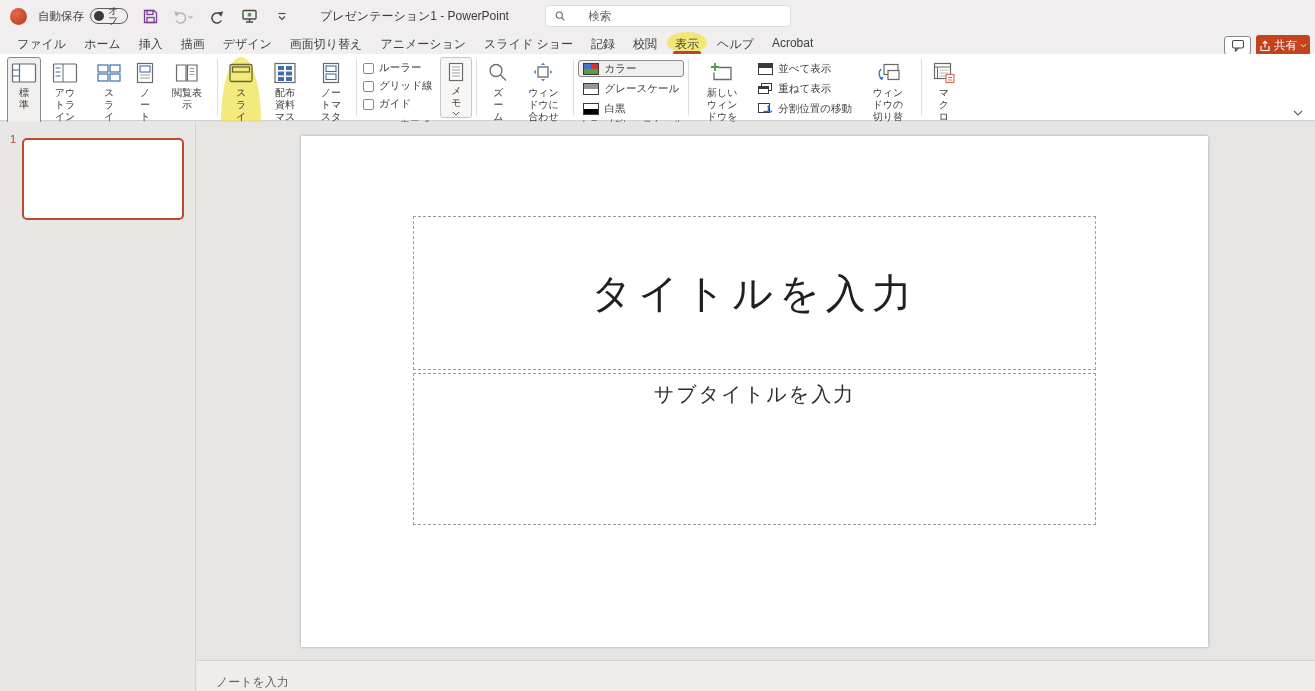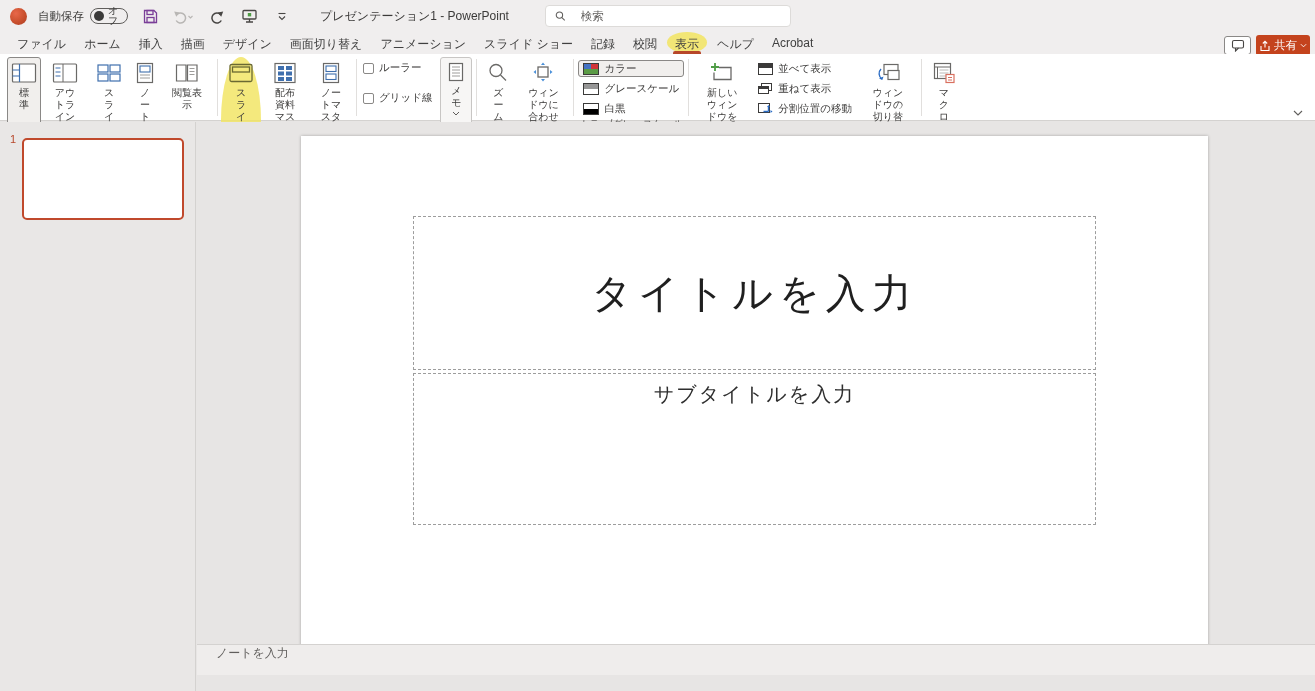--- a/index.html
+++ b/index.html
@@ -14,21 +14,21 @@
   
   .titlebar { position:absolute; top:0; left:0; right:0; height:32px; background:#f0eeee; display:flex; align-items:center; padding-left:10px; }
   .tb-left { display:flex; align-items:center; gap:11px; }
   .applogo { width:17px; height:17px; border-radius:50%; background:radial-gradient(circle at 35% 32%, #e8684a 0%, #c94f2d 55%, #a93d22 100%); }
   .autosave { display:flex; align-items:center; gap:6px; font-size:11.5px; color:#3b3a39; }
   .toggle { width:38px; height:16px; border:1px solid #605e5c; border-radius:9px; display:flex; align-items:center; padding:0 3px; gap:4px; background:#f0eeee; }
   .knob { width:10px; height:10px; background:#3b3a39; border-radius:50%; flex:none; }
   .toggle-state { font-size:10px; color:#3b3a39; line-height:1; }
   .tb-btn { width:22px; height:22px; display:flex; align-items:center; justify-content:center; border-radius:3px; }
   .doc-title { font-size:12px; color:#3b3a39; margin-left:16px; white-space:nowrap; }
-  .searchbox { position:absolute; left:545px; top:5px; width:246px; height:22px; background:#fff; border:1px solid #dddbd9; border-radius:4px; display:flex; align-items:center; padding:0 9px; gap:15px; }
+  .searchbox { position:absolute; left:545px; top:5px; width:246px; height:22px; background:#fff; border:1px solid #dddbd9; border-radius:4px; display:flex; align-items:center; padding:0 9px; gap:23px; }
   .searchbox input { border:none; outline:none; background:transparent; width:100%; font-size:11.5px; color:#605e5c; font-family:inherit; }
   .searchbox input::placeholder { color:#605e5c; }
   .tb-right { position:absolute; right:0; top:0; height:32px; display:flex; align-items:center; }
   .avatar { width:22px; height:22px; border-radius:50%; background:#40746a; color:#fff; font-size:9px; font-weight:bold; display:flex; align-items:center; justify-content:center; margin-right:20px; letter-spacing:.5px; }
   .winctl { width:36px; height:32px; display:flex; align-items:center; justify-content:center; }
 
   
   .menubar { position:absolute; top:32px; left:0; right:0; height:22px; background:#f0eeee; display:flex; align-items:stretch; padding-left:8px; }
   .tab { position:relative; z-index:0; font-size:12px; color:#404040; padding:4px 9px 4px; white-space:nowrap; }
   .tab.active::before { content:""; position:absolute; left:1px; right:1px; top:0px; bottom:1px; background:#f2e460; border-radius:50%; opacity:.85; z-index:-1; }
@@ -40,39 +40,39 @@
   .ribbon { position:absolute; top:54px; left:0; right:0; height:67px; background:#fff; border-bottom:1px solid #d4d2d0; display:flex; align-items:stretch; padding:2px 0 0 4px; }
   .grp { display:flex; flex-direction:column; padding:0 3px; }
   .grp-content { flex:1; display:flex; align-items:stretch; gap:2px; padding-top:1px; }
   .grp-label { height:15px; font-size:10px; color:#605e5c; display:flex; align-items:center; justify-content:center; gap:5px; white-space:nowrap; }
   .gsep { width:1px; background:#e1dfdd; margin:3px 1px 4px; }
   .big-btn { position:relative; z-index:0; display:flex; flex-direction:column; align-items:center; justify-content:flex-start; padding:4px 9px 1px; border:1px solid transparent; border-radius:3px; }
   .big-btn .lbl { font-size:10px; color:#3b3a39; text-align:center; line-height:1.18; margin-top:3px; word-break:break-all; }
   .big-btn.selected { background:#f1efed; border-color:#8a8886; }
   .big-btn.boxed { border-color:#c8c6c4; background:#f7f6f5; }
   .big-btn.hl::before { content:""; position:absolute; z-index:-1; left:-2px; right:-2px; top:-1px; bottom:-1px; background:#f2e460; border-radius:50%; opacity:.82; }
-  .cb-col { display:flex; flex-direction:column; gap:16px; padding:4px 2px 0 2px; }
+  .cb-col { display:flex; flex-direction:column; gap:4px; padding:4px 2px 0 2px; }
   .cb { display:flex; align-items:center; gap:5px; font-size:10.5px; color:#3b3a39; white-space:nowrap; }
   .cb .box { width:11px; height:11px; border:1px solid #8a8886; background:#fff; border-radius:2px; flex:none; }
   .stack-col { display:flex; flex-direction:column; gap:3px; padding-top:3px; }
   .small-btn { display:flex; align-items:center; gap:5px; font-size:10.5px; color:#3b3a39; padding:1px 4px; border:1px solid transparent; border-radius:3px; white-space:nowrap; height:17px; }
   .small-btn.selected { background:#f1efed; border-color:#8a8886; }
   .ribbon-collapse { position:absolute; right:12px; bottom:4px; }
   .launcher { display:inline-flex; }
 
   
   .thumb-panel { position:absolute; top:122px; left:0; width:196px; bottom:0; background:#e9e7e6; border-right:1px solid #d4d2d0; }
   .slide-num { position:absolute; left:10px; top:11px; font-size:11px; color:#b7472a; }
   .thumb { position:absolute; left:22px; top:16px; width:162px; height:82px; background:#fff; border:2px solid #c0492c; border-radius:5px; }
   .workspace { position:absolute; top:122px; left:197px; right:0; bottom:31px; background:#e7e5e4; }
   .slide { position:absolute; left:104px; top:14px; width:907px; height:511px; background:#fff; box-shadow:0 0 3px rgba(0,0,0,.28); }
   .ph { position:absolute; border:1px dashed #9d9d9d; }
   .ph-title { left:112px; top:80px; width:683px; height:154px; display:flex; align-items:center; justify-content:center; font-size:40px; font-weight:300; letter-spacing:6px; color:#1f1f1f; }
   .ph-sub { left:112px; top:237px; width:683px; height:152px; display:flex; align-items:flex-start; justify-content:center; padding-top:7px; font-size:20px; letter-spacing:2px; color:#2e2e2e; }
-  .notes-bar { position:absolute; left:197px; right:0; bottom:16px; height:31px; background:#efedec; border-top:1px solid #d4d2d0; display:flex; align-items:flex-start; padding-left:19px; font-size:12px; color:#605e5c; }
+  .notes-bar { position:absolute; left:197px; right:0; bottom:0; height:31px; background:#efedec; border-top:1px solid #d4d2d0; display:flex; align-items:flex-end; padding-left:19px; font-size:12px; color:#605e5c; }
 </style>
 </head>
 <body>
 
 <div class="titlebar">
   <div class="tb-left">
     <span class="applogo"></span>
     <span class="autosave">
       <span>自動保存</span>
       <span class="toggle">

